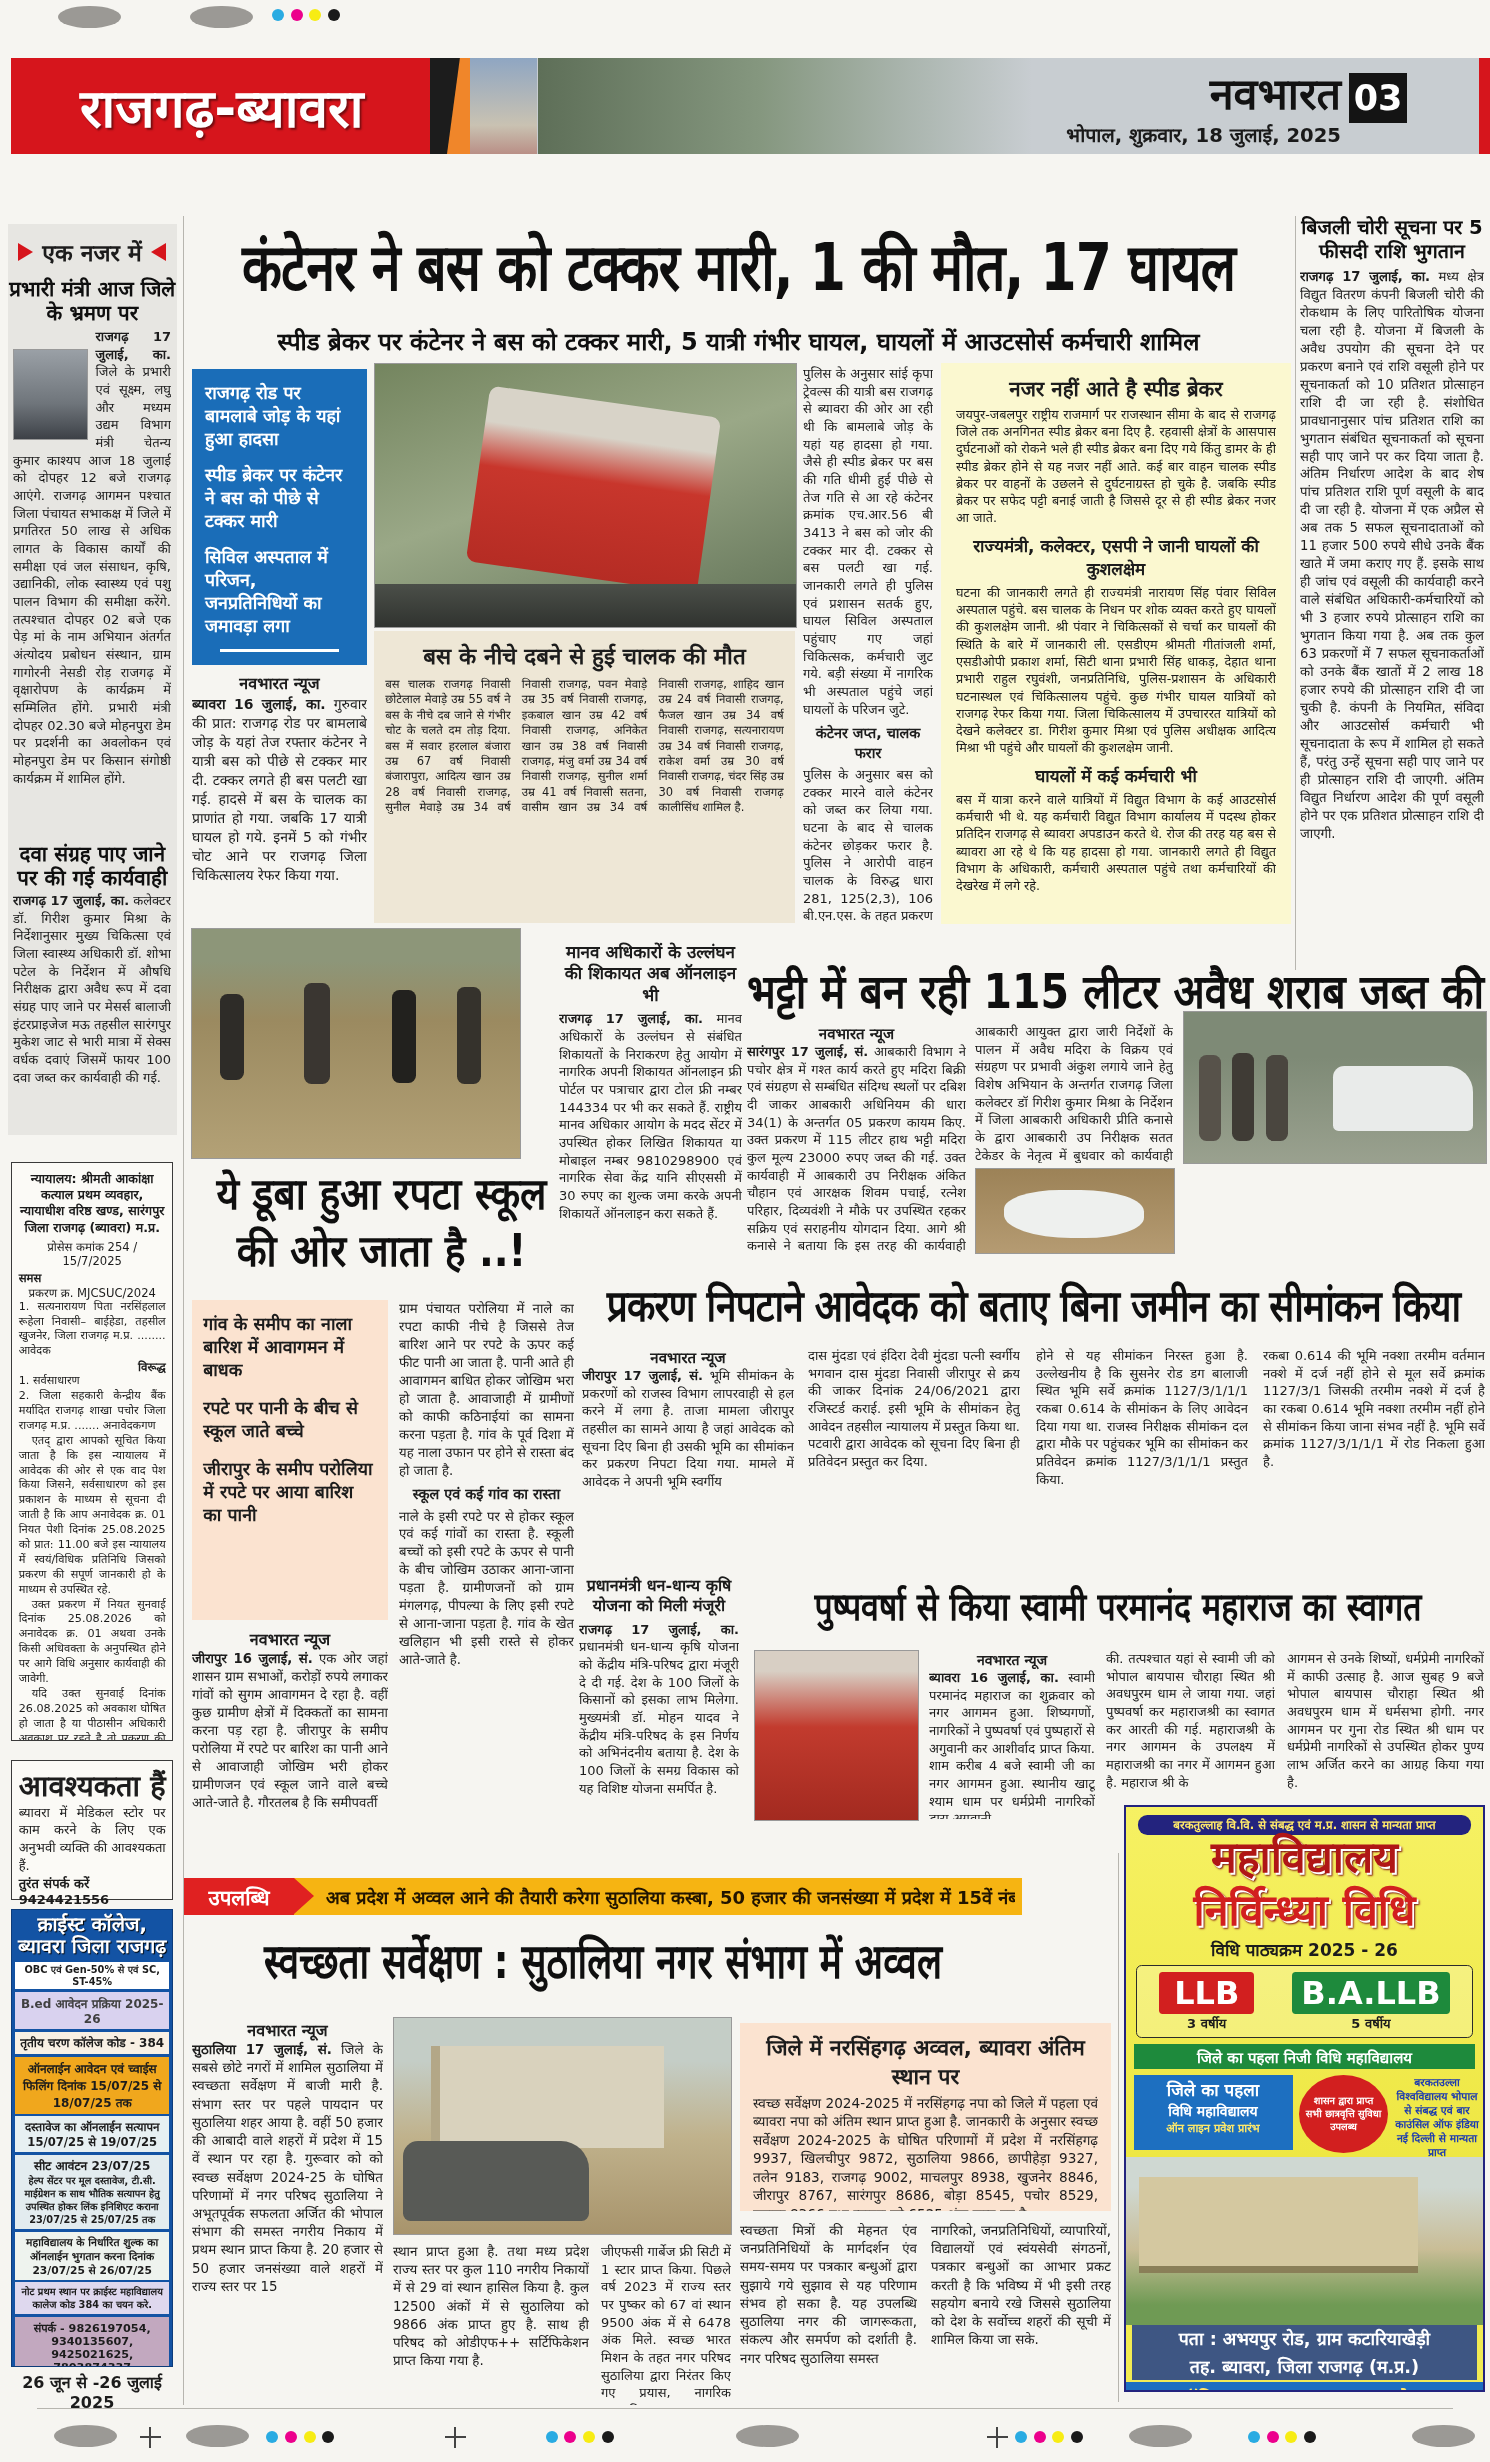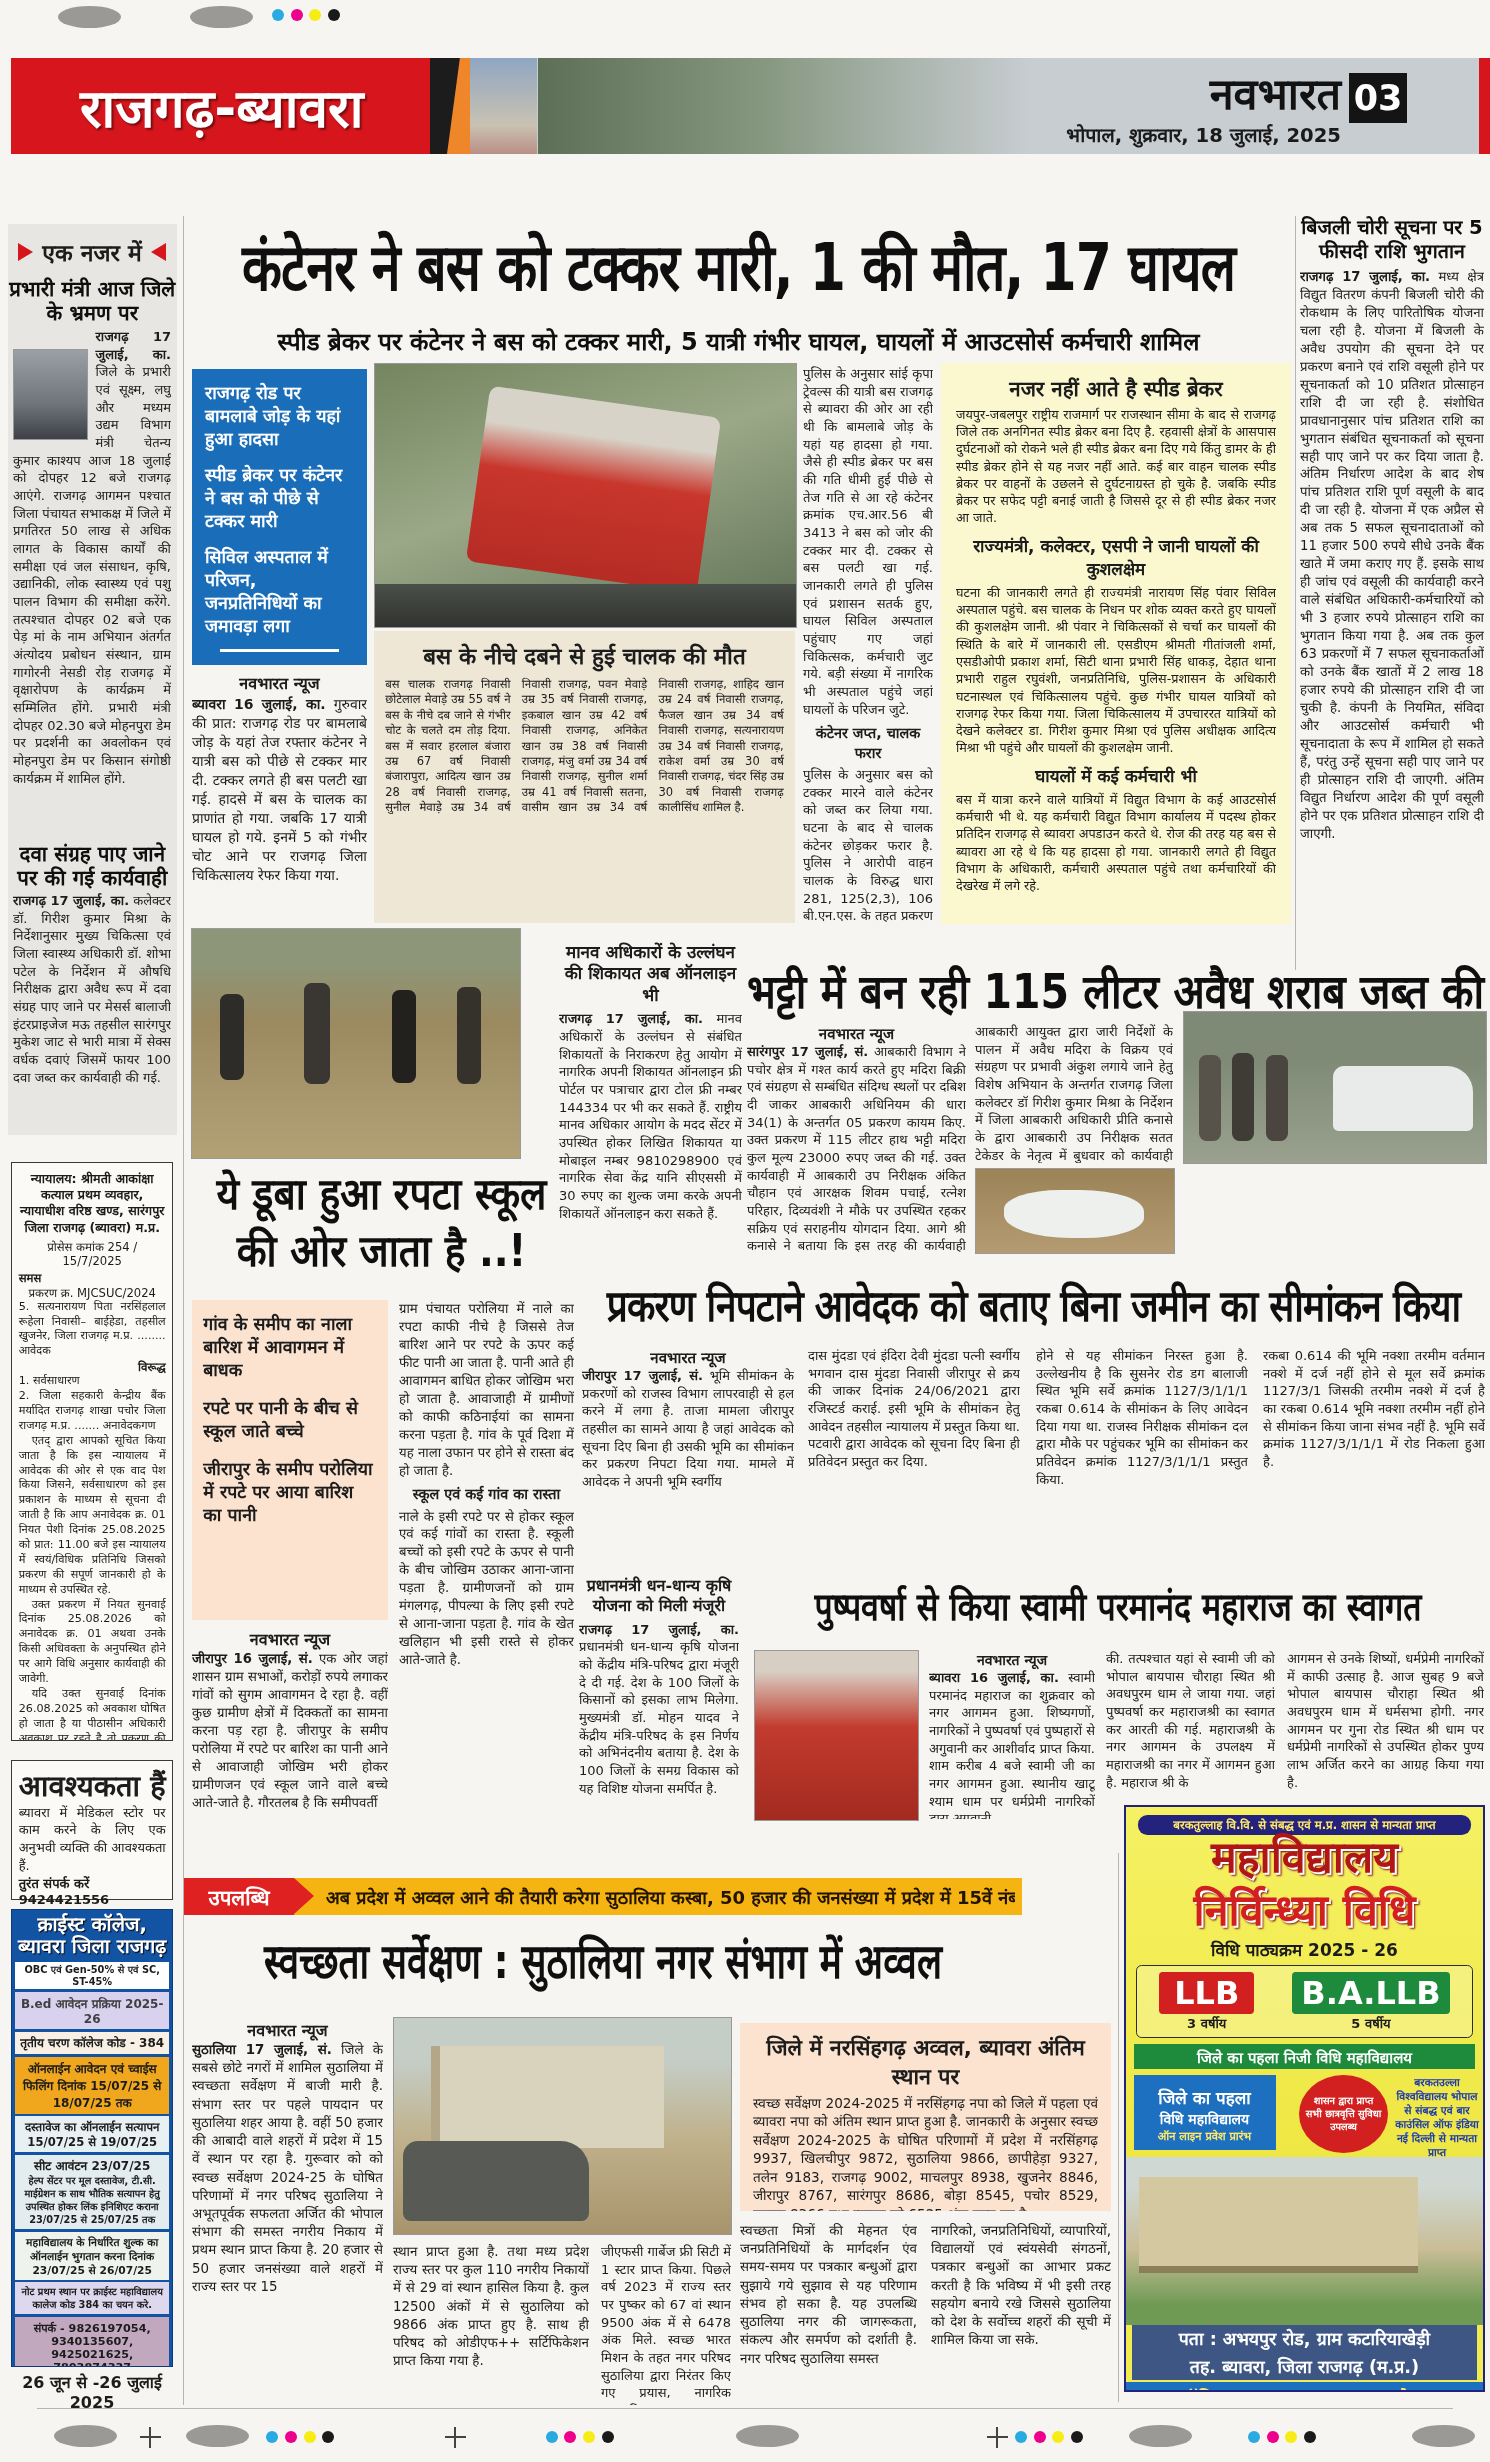--- a/index.html
+++ b/index.html
@@ -73,21 +73,21 @@
   <div class="abs t" style="left:13px;top:892px;width:158px;height:235px;font-size:13px">
     <b>राजगढ़ 17 जुलाई, का.</b>
     <span>कलेक्टर डॉ. गिरीश कुमार मिश्रा के निर्देशानुसार मुख्य चिकित्सा एवं जिला स्वास्थ्य अधिकारी डॉ. शोभा पटेल के निर्देशन में औषधि निरीक्षक द्वारा अवैध रूप में दवा संग्रह पाए जाने पर मेसर्स बालाजी इंटरप्राइजेज मऊ तहसील सारंगपुर मुकेश जाट से भारी मात्रा में सेक्स वर्धक दवाएं जिसमें फायर 100 दवा जब्त कर कार्यवाही की गई.</span>
   </div>
 
   <div class="abs boxed" style="left:11.2px;top:1162px;width:162px;height:579px;padding:7.5px 6.5px;box-sizing:border-box;overflow:hidden">
     <div style="font-weight:bold;font-size:12.6px;text-align:center;line-height:1.3">न्यायालय: श्रीमती आकांक्षा कत्याल प्रथम व्यवहार, न्यायाधीश वरिष्ठ खण्ड, सारंगपुर जिला राजगढ़ (ब्यावरा) म.प्र.</div>
     <div style="font-size:11.6px;text-align:center;margin-top:2.8px">प्रोसेस कमांक 254 / 15/7/2025</div>
     <div style="font-weight:bold;font-size:11.6px;margin-top:1.9px">समस</div>
     <div style="font-size:11.6px;text-align:center">प्रकरण क्र. MJCSUC/2024</div>
-    <div class="small" style="text-align:justify;font-size:11.2px">5. सत्यनारायण पिता नरसिंहलाल रूहेला निवासी– बाईहेडा, तहसील खुजनेर, जिला राजगढ़ म.प्र. ........ आवेदक</div>
+    <div class="small" style="text-align:justify;font-size:11.2px">1. सत्यनारायण पिता नरसिंहलाल रूहेला निवासी– बाईहेडा, तहसील खुजनेर, जिला राजगढ़ म.प्र. ........ आवेदक</div>
     <div style="font-weight:bold;font-size:11.6px;text-align:right">विरूद्ध</div>
     <div class="small" style="font-size:11.2px">1. सर्वसाधारण</div>
     <div class="small" style="text-align:justify;font-size:11.2px">2. जिला सहकारी केन्द्रीय बैंक मर्यादित राजगढ़ शाखा पचोर जिला राजगढ़ म.प्र. ....... अनावेदकगण</div>
     <div class="small" style="text-align:justify;font-size:11.2px;text-indent:13px">एतद् द्वारा आपको सूचित किया जाता है कि इस न्यायालय में आवेदक की ओर से एक वाद पेश किया जिसने, सर्वसाधारण को इस प्रकाशन के माध्यम से सूचना दी जाती है कि आप अनावेदक क्र. 01 नियत पेशी दिनांक 25.08.2025 को प्रात: 11.00 बजे इस न्यायालय में स्वयं/विधिक प्रतिनिधि जिसको प्रकरण की सपूर्ण जानकारी हो के माध्यम से उपस्थित रहे.</div>
     <div class="small" style="text-align:justify;font-size:11.2px;text-indent:13px">उक्त प्रकरण में नियत सुनवाई दिनांक 25.08.2026 को अनावेदक क्र. 01 अथवा उनके किसी अधिवक्ता के अनुपस्थित होने पर आगे विधि अनुसार कार्यवाही की जावेगी.</div>
     <div class="small" style="text-align:justify;font-size:11.2px;text-indent:13px">यदि उक्त सुनवाई दिनांक 26.08.2025 को अवकाश घोषित हो जाता है या पीठासीन अधिकारी अवकाश पर रहते है तो प्रकरण की सुनवाई आगामी कार्य दिवस में की जावेगी. आज दिनांक 15.07.2025 को मेरे हस्ताक्षर एवं न्यायालय की मुद्रा से जारी किया गया.</div>
 
   </div>
 
   <div class="abs boxed" style="left:11.2px;top:1760px;width:162px;height:140px;padding:3.7px 6.5px;box-sizing:border-box">
@@ -288,21 +288,21 @@
         <div style="background:#d21f1f;color:#fff;font-weight:bold;font-size:32px;padding:1.9px 15px;border-radius:3.7px">LLB</div>
         <div style="font-weight:bold;font-size:13px">3 वर्षीय</div>
       </div>
       <div style="text-align:center">
         <div style="background:#1e8a3c;color:#fff;font-weight:bold;font-size:32px;padding:1.9px 9.3px;border-radius:3.7px">B.A.LLB</div>
         <div style="font-weight:bold;font-size:13px">5 वर्षीय</div>
       </div>
     </div>
     <div style="margin:5.6px auto 0;width:94%;background:#1e8a3c;color:#fff;font-weight:bold;font-size:15px;text-align:center;padding:2.8px">जिले का पहला निजी विधि महाविद्यालय</div>
     <div style="position:relative;margin-top:5.6px;height:78px">
-      <div style="position:absolute;left:7.5px;top:0;width:142px;height:75px;background:#1d6fc0;color:#fff;text-align:center;padding-top:11px;box-sizing:border-box">
+      <div style="position:absolute;left:7.5px;top:0;width:159px;height:75px;background:#1d6fc0;color:#fff;text-align:center;padding-top:3px;box-sizing:border-box">
         <div style="font-weight:bold;font-size:17px">जिले का पहला</div>
         <div style="font-weight:bold;font-size:14px">विधि महाविद्यालय</div>
         <div style="font-weight:bold;font-size:11.2px;color:#ffe96a">ऑन लाइन प्रवेश प्रारंभ</div>
       </div>
       <div style="position:absolute;left:173px;top:0;width:89px;height:78px;background:#d21f1f;border-radius:50%;color:#fff;font-weight:bold;font-size:9.8px;display:flex;align-items:center;justify-content:center;text-align:center;padding:5.6px;box-sizing:border-box">शासन द्वारा प्राप्त सभी छात्रवृत्ति सुविधा उपलब्ध</div>
       <div style="position:absolute;left:268px;top:0;width:86px;height:78px;color:#1d3bb0;font-weight:bold;font-size:10.7px;text-align:center">बरकतउल्ला विश्वविद्यालय भोपाल से संबद्ध एवं बार काउंसिल ऑफ इंडिया नई दिल्ली से मान्यता प्राप्त</div>
     </div>
     <div style="position:relative;margin-top:3.7px;height:168px;background:linear-gradient(180deg,#cfd8d2 18%,#c9bd96 55%,#6f9a54 88%)">
       <div style="position:absolute;left:13px;top:20.5px;width:279px;height:89px;background:#d4c8a0;border-bottom:7.5px solid #8a7f58"></div>
     </div>

